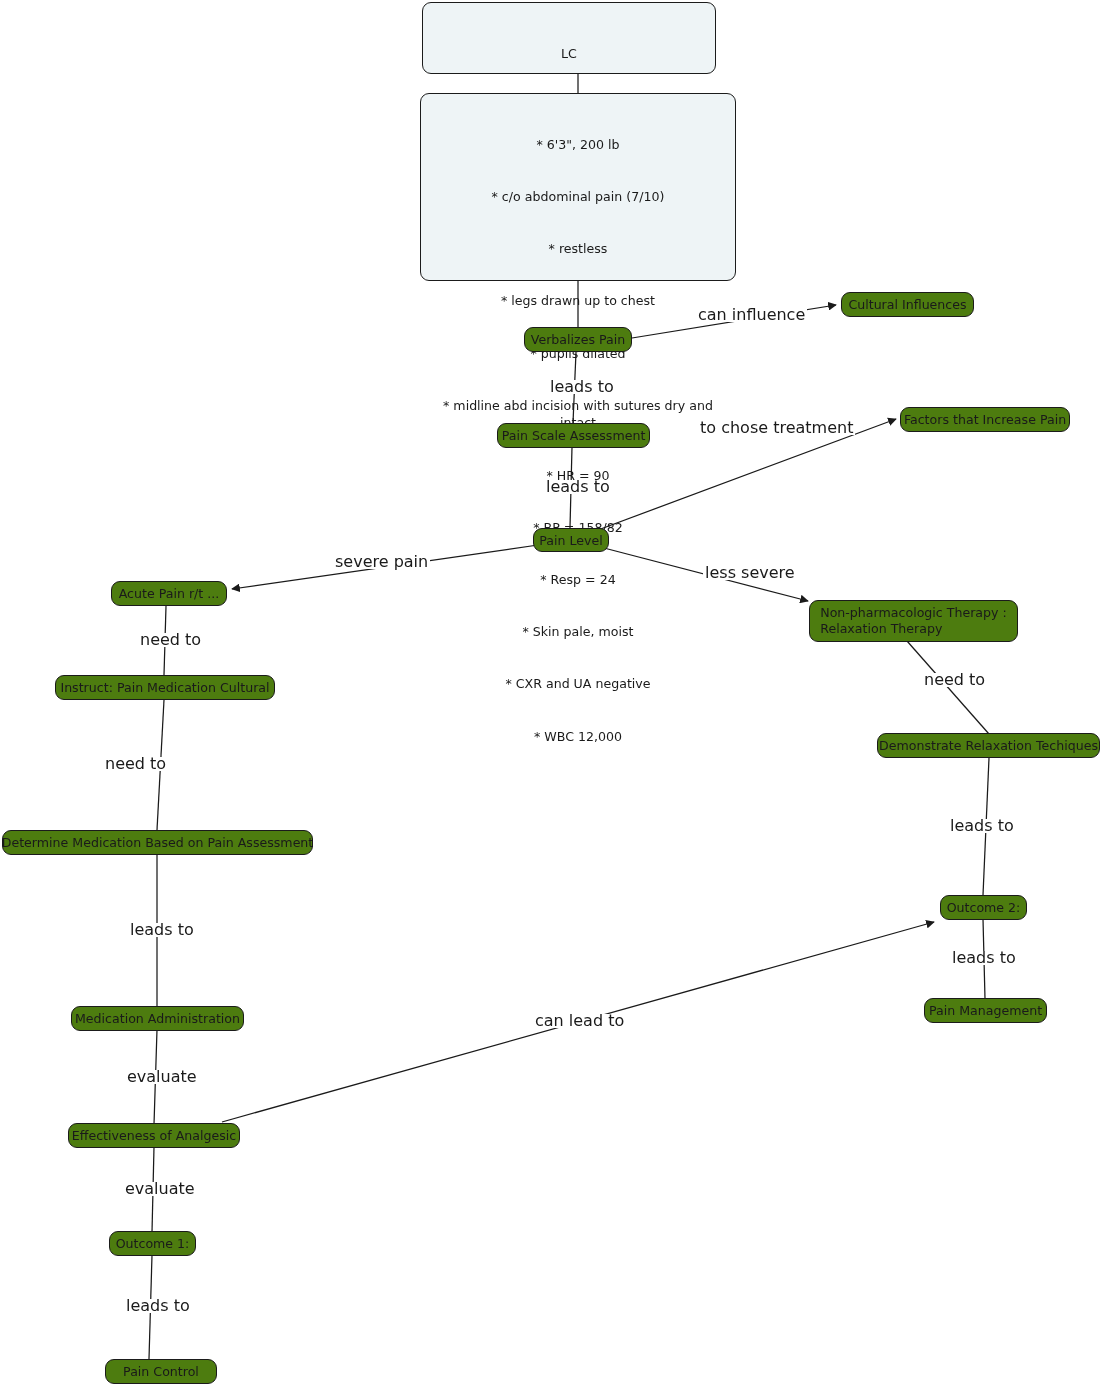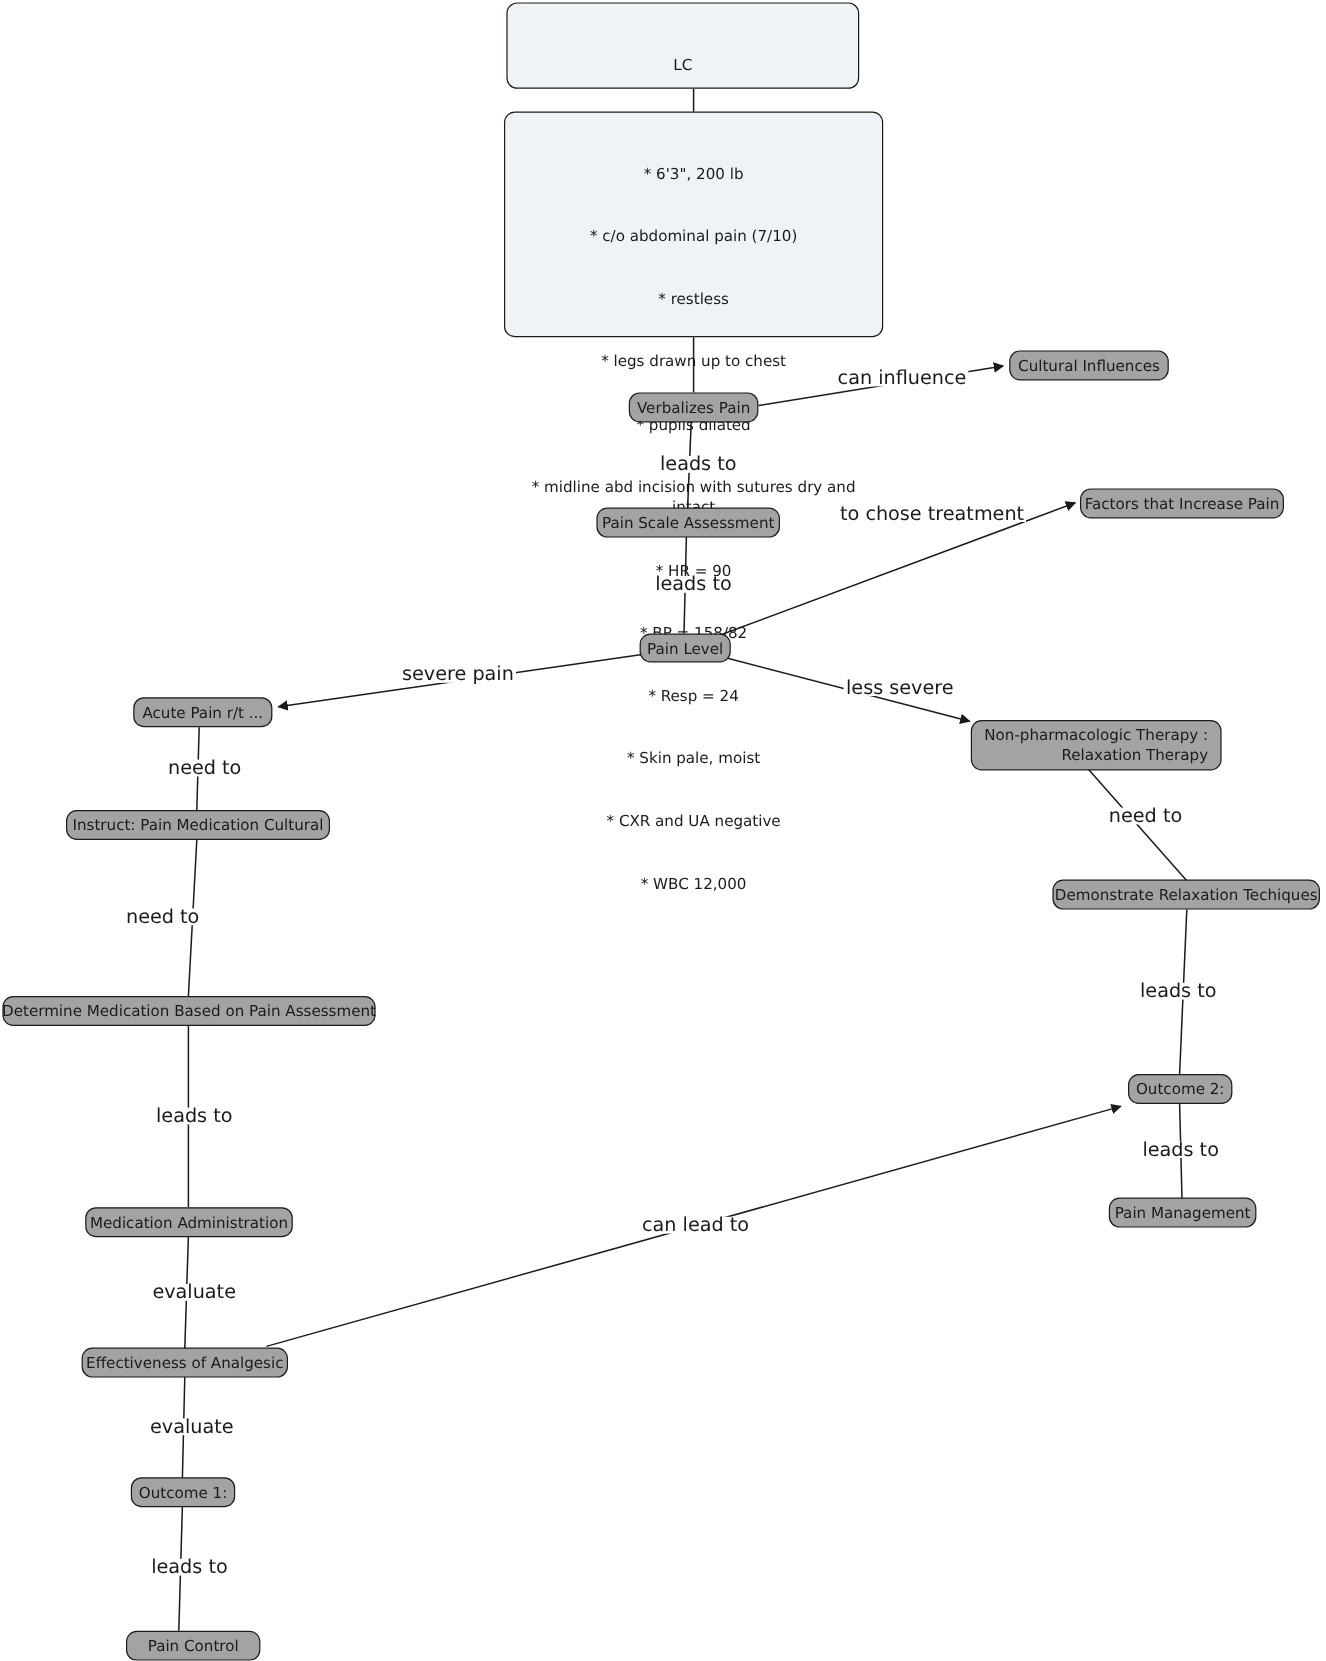--- a/index.html
+++ b/index.html
@@ -22,31 +22,31 @@
     position: absolute;
     left: 0;
     top: 0;
     width: 1105px;
     height: 1384px;
     pointer-events: none;
   }
   .node {
     position: absolute;
     box-sizing: border-box;
-    background: #a3a3a3;
+    background: #4d7c0f;
     border: 1.4px solid #1b1b1b;
     border-radius: 9px;
     color: #1a1a1a;
     font-family: "DejaVu Sans", sans-serif;
     font-size: 12.6px;
     line-height: 15px;
     display: flex;
     align-items: center;
     justify-content: center;
-    text-align: right;
+    text-align: left;
     padding: 2px 7px;
     white-space: nowrap;
   }
   .node.multiline {
     white-space: normal;
     line-height: 16px;
   }
   .infobox {
     position: absolute;
     box-sizing: border-box;

